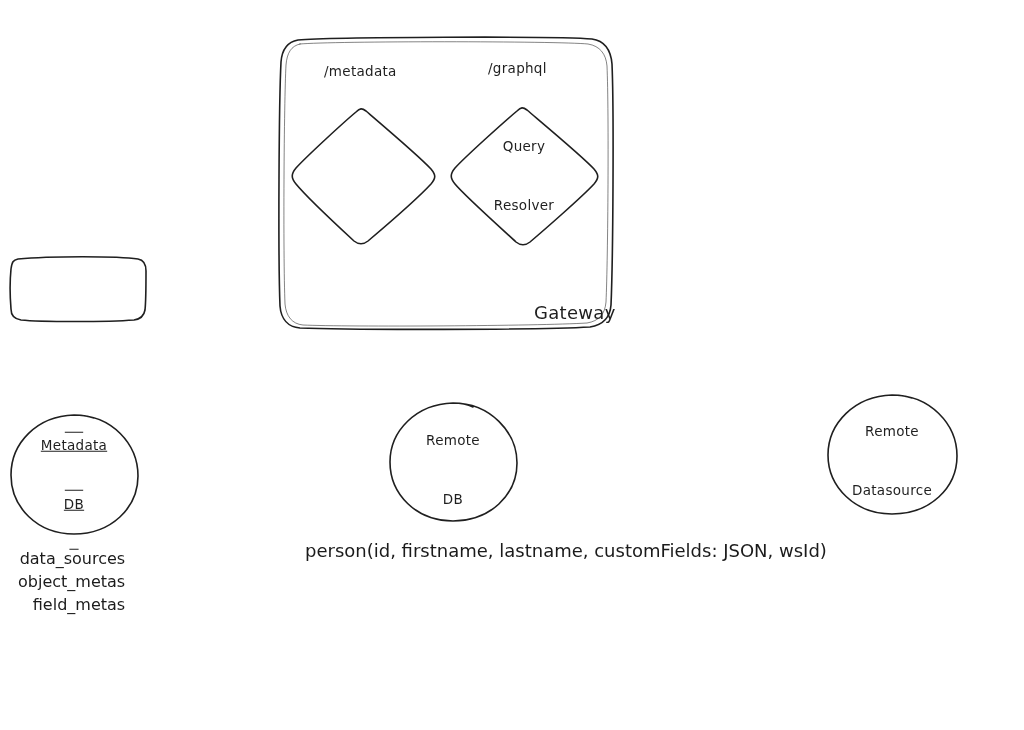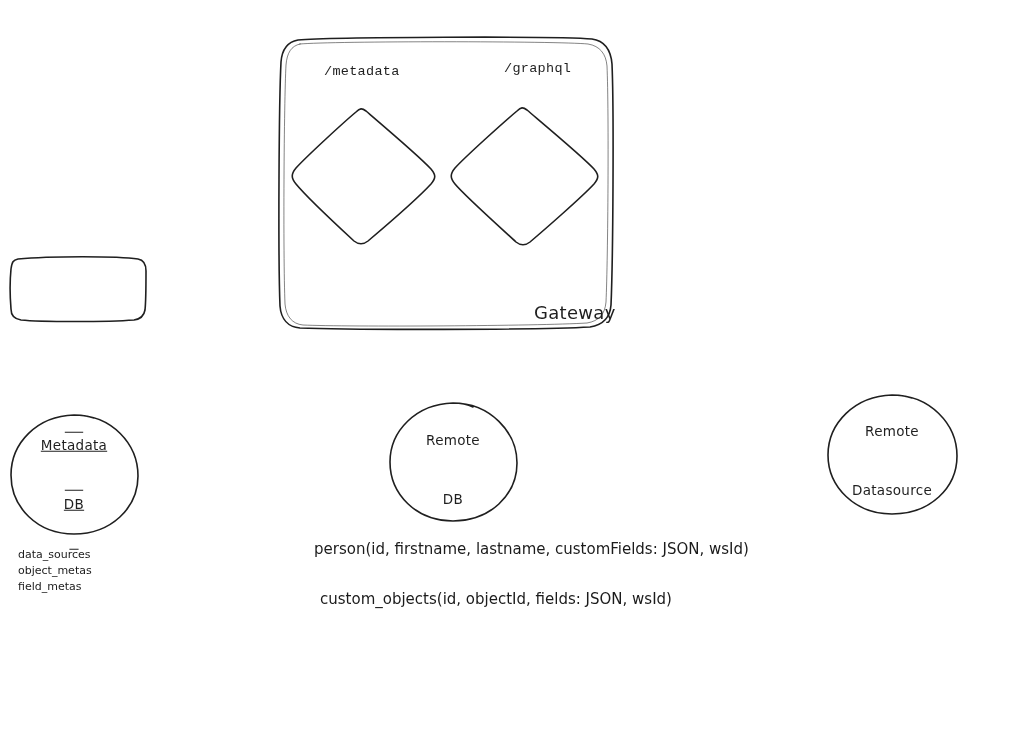--- a/index.html
+++ b/index.html
@@ -37,31 +37,30 @@
     line-height: 1.45;
   }
   .node-label {
     position: absolute;
     transform: translate(-50%, -50%);
     text-align: center;
     pointer-events: none;
   }
   .route-label {
     position: absolute;
-    font-family: Liberation Mono, monospace;
   }
   .schema-line {
     position: absolute;
-    font-size: 15px;
-    margin-left: 9px;
+    font-size: 18px;
   }
   .left-list {
     position: absolute;
-    font-size: 11px;
+    font-size: 16px;
     line-height: 1.45;
+    text-align: right;
   }
   .gateway-label {
     position: absolute;
     font-size: 18px;
   }
 </style>
 </head>
 <body>
 
 <div id="canvas">
@@ -95,23 +94,27 @@
       </g>
 
       <g>
         <path d="M892 395 C 930 395, 957 424, 957 456 C 957 488, 930 514, 892 514 C 855 514, 828 487, 828 455 C 828 423, 855 396, 892 395 C 899 395, 906 396, 912 398"></path>
       </g>
 
     </g>
   </svg>
 
   <div class="hand route-label" style="left:324px; top:62px;">/metadata</div>
-  <div class="hand route-label" style="left:488px; top:59px;margin-left:16px;">/graphql</div>
+  <div class="hand route-label" style="left:488px; top:59px;">/graphql</div>
 
 
+  <div class="hand node-label" style="left:524px; top:176px;">
+    <div>Query</div>
+    <div>Resolver</div>
+  </div>
 
   <div class="hand gateway-label" style="left:534px; top:300px;">Gateway</div>
 
 
   <div class="hand node-label" style="left:74px; top:475px;text-decoration:underline;">
     <div>Metadata</div>
     <div>DB</div>
   </div>
 
   <div class="hand node-label" style="left:453px; top:470px;">
@@ -124,16 +127,15 @@
     <div>Datasource</div>
   </div>
 
   <div class="left-list" style="left:18px; top:547px;">
     <div>data_sources</div>
     <div>object_metas</div>
     <div>field_metas</div>
   </div>
 
   <div class="schema-line" style="left:305px; top:540px;">person(id, firstname, lastname, customFields: JSON, wsId)</div>
-  <div class="schema-line" style="left:311px; top:590px;">custom_objects(id, objectId, fields: JSON, wsId)</div>
 
 
 </div>
 
 </body></html>

